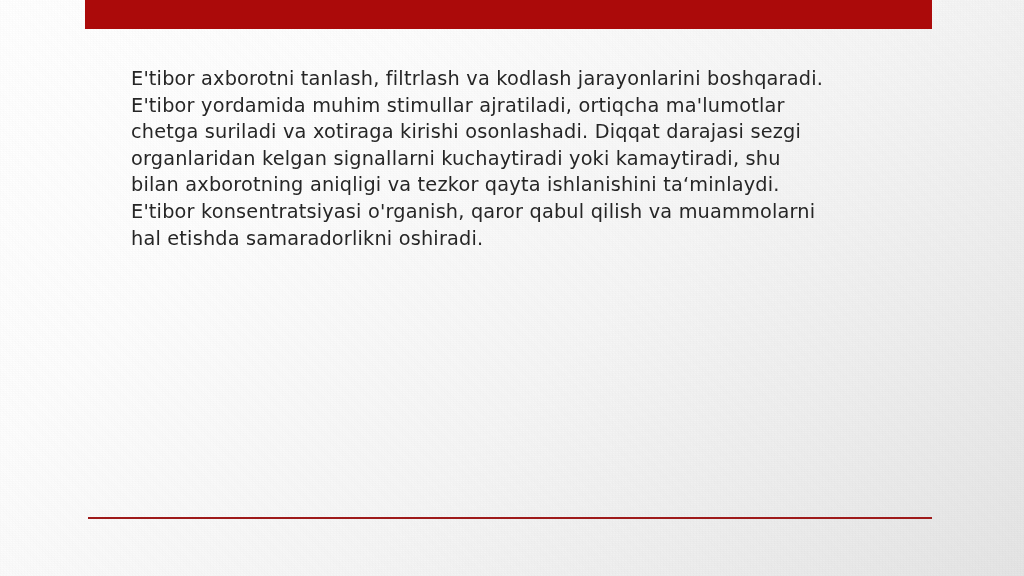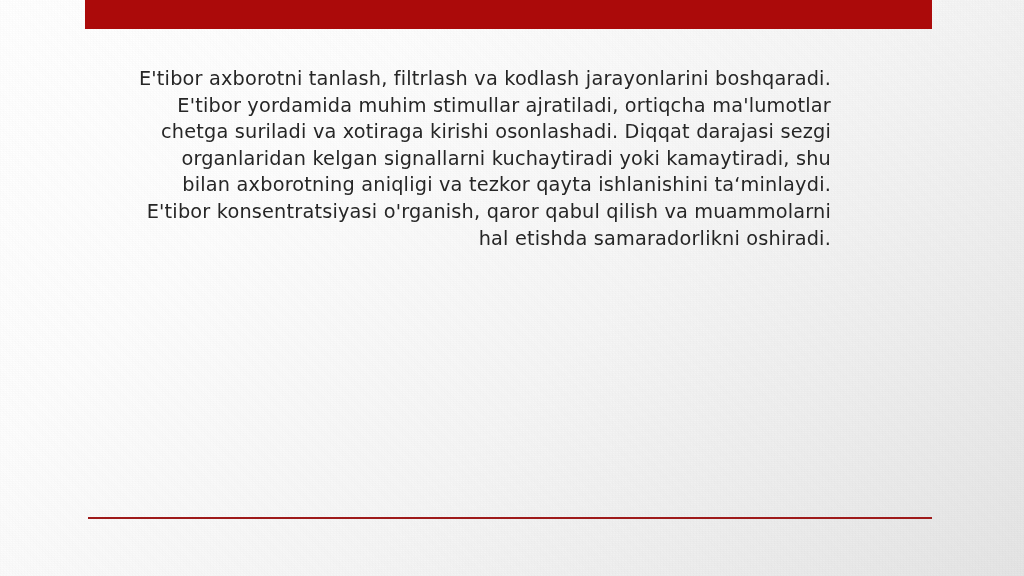--- a/index.html
+++ b/index.html
@@ -75,21 +75,21 @@
   #body-text {
     position: absolute;
     left: 131px;
     top: 66px;
     width: 700px;
     font-size: 19.3px;
     line-height: 26.6px;
     color: #262626;
     letter-spacing: 0.01em;
     white-space: pre-wrap;
-    text-align: right;
+    text-align: left;
   }
 
   
   #bottom-rule {
     position: absolute;
     left: 88px;
     top: 517px;
     width: 844px;
     height: 2px;
     background: #9E1A1A;

